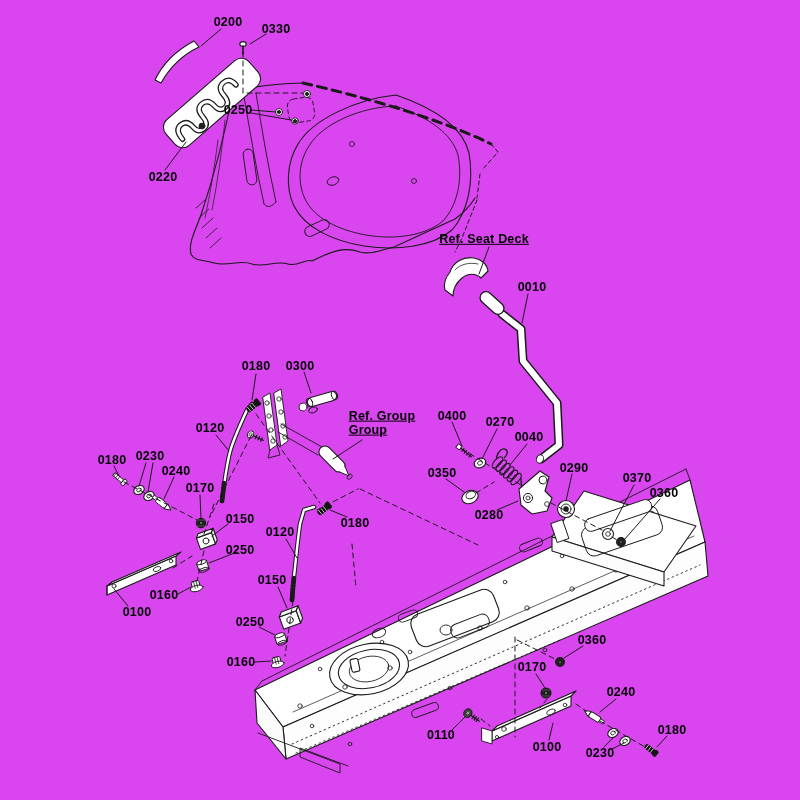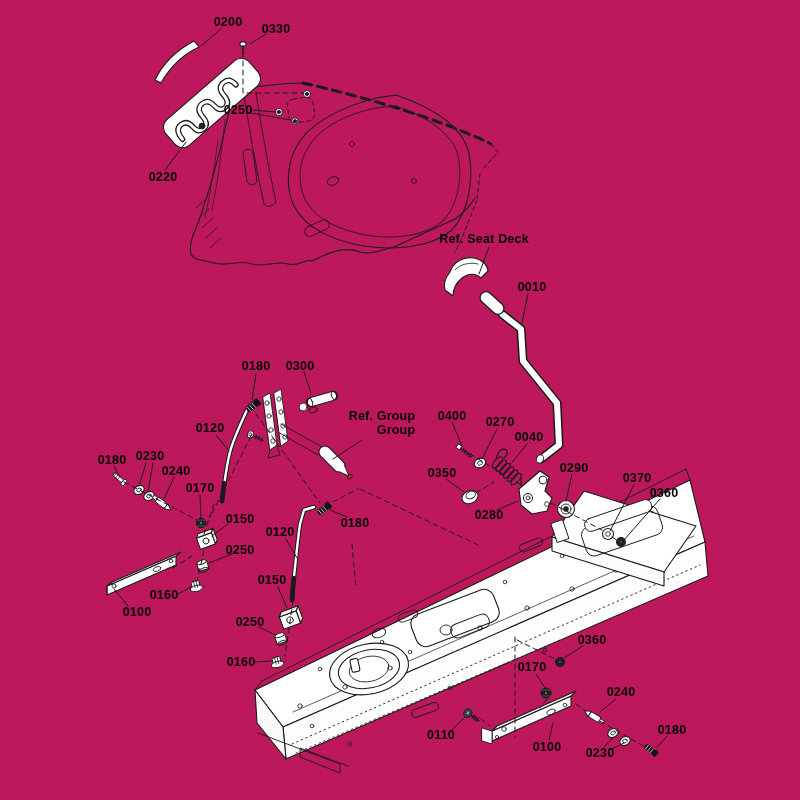--- a/index.html
+++ b/index.html
@@ -1,21 +1,21 @@
 <!DOCTYPE html>
 <html><head>
 <meta charset="utf-8">
 <style>
   html,body{margin:0;padding:0;background:#fff;}
-  #stage{position:relative;width:800px;height:800px;background:#be185d;overflow:hidden;
+  #stage{position:relative;width:800px;height:800px;background:#d946ef;overflow:hidden;
          font-family:"Liberation Sans", sans-serif;}
   #drawing{position:absolute;left:0;top:0;}
   .lbl{position:absolute;transform:translate(-50%,-50%);color:#000;font-weight:700;
        font-size:12.5px;letter-spacing:.2px;white-space:nowrap;line-height:1.15;}
-  .ref{text-align:right;}
+  .ref{text-align:left;text-decoration:underline;}
 </style>
 </head>
 <body>
 
 <div id="stage">
 
 <svg id="drawing" width="800" height="800" viewBox="0 0 800 800">
   <g fill="none" stroke="#1a1a1a" stroke-width="1.1" stroke-linecap="round" stroke-linejoin="round">
 
     <g>

